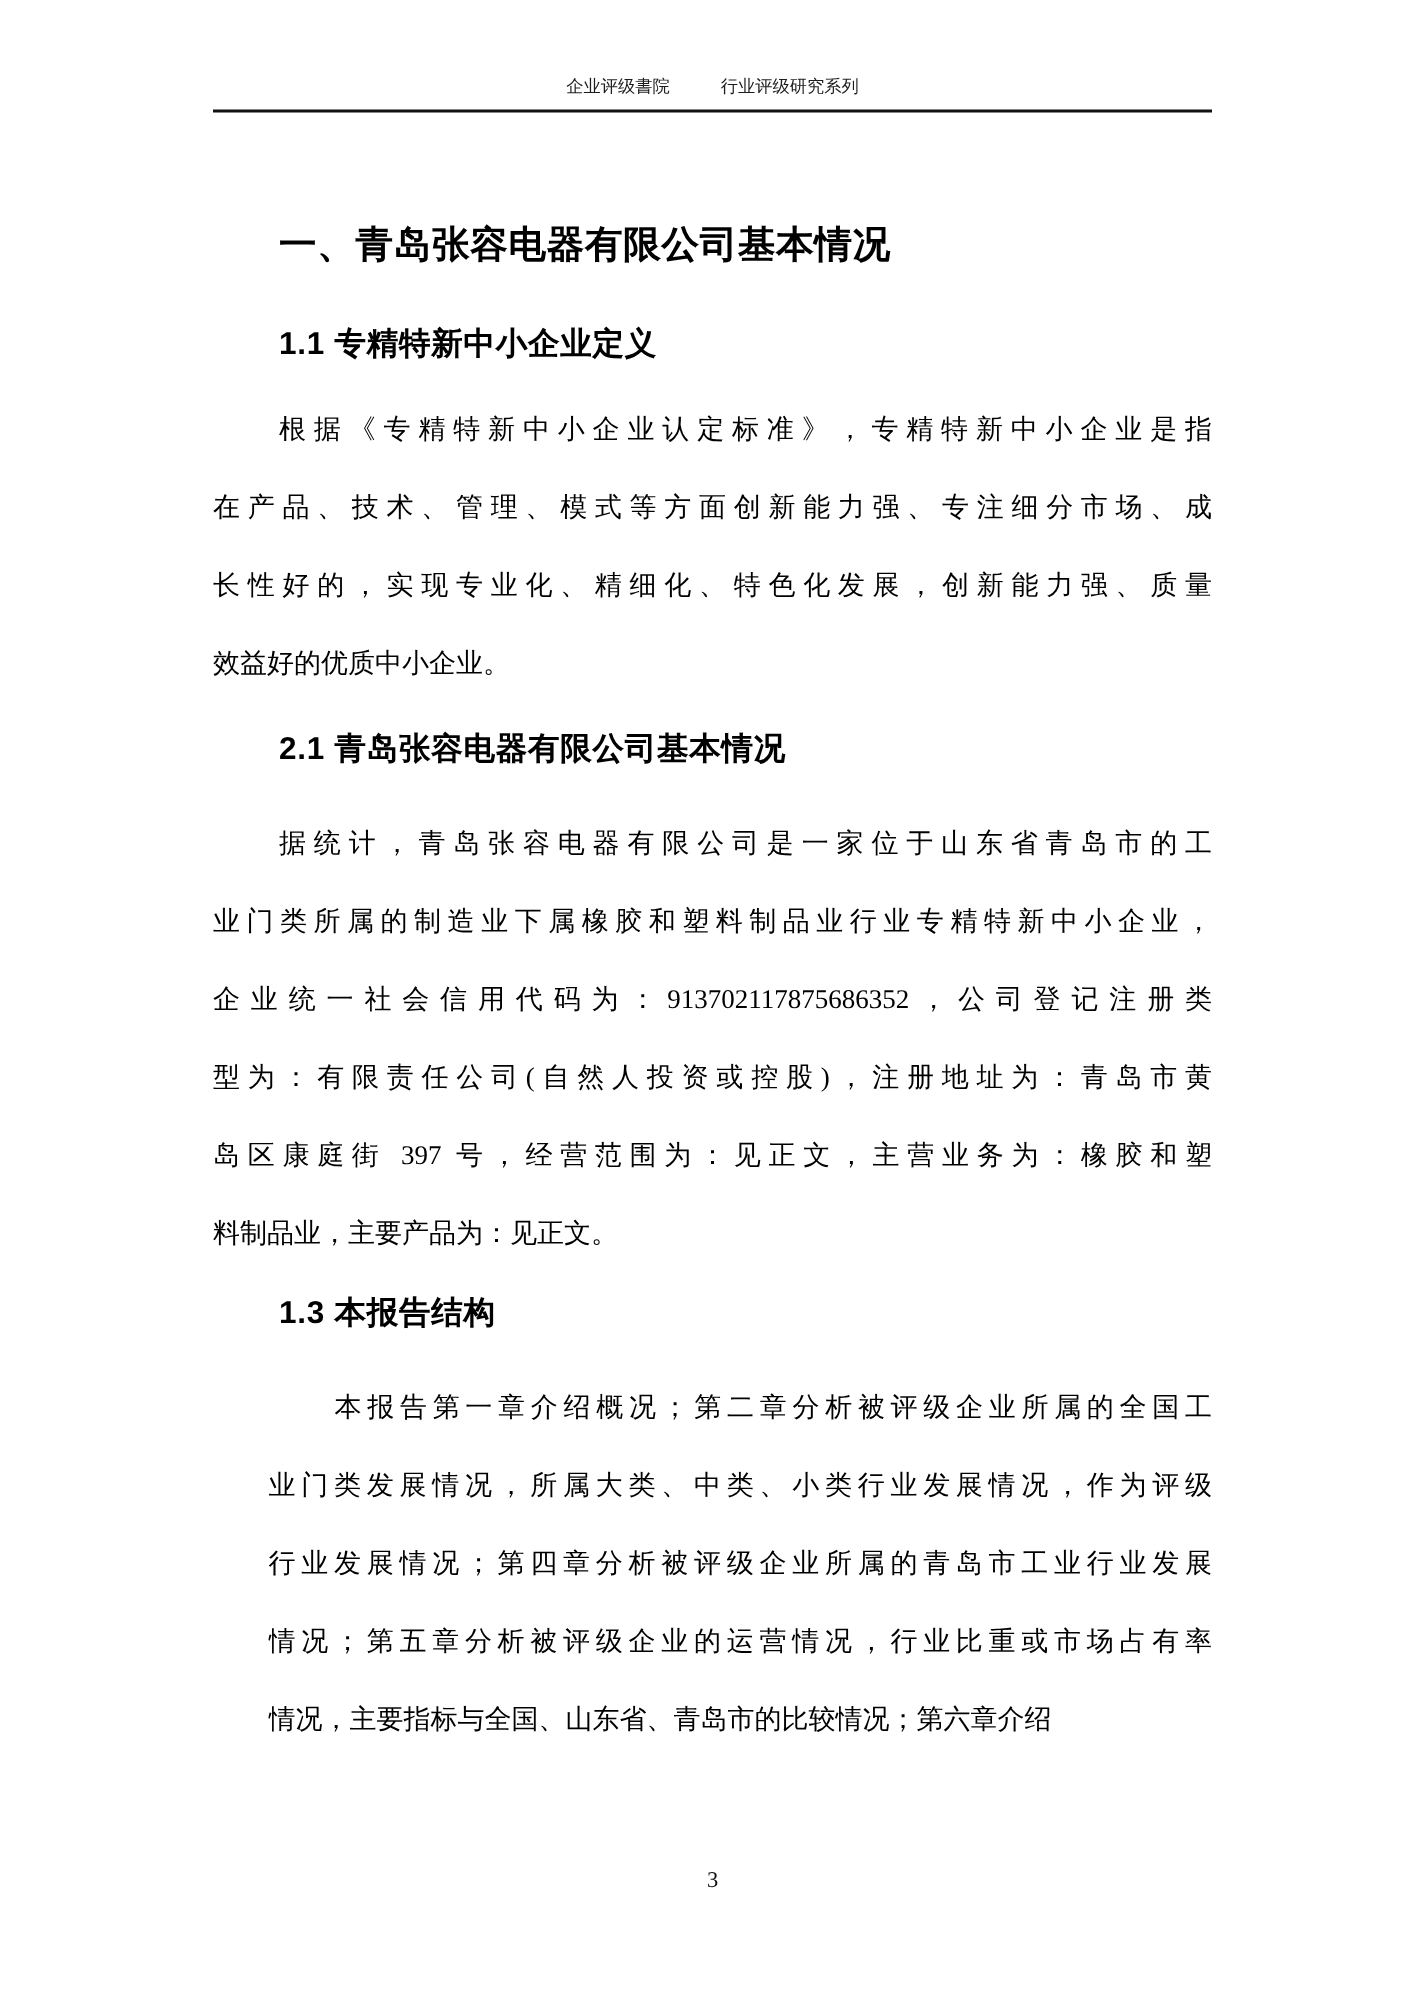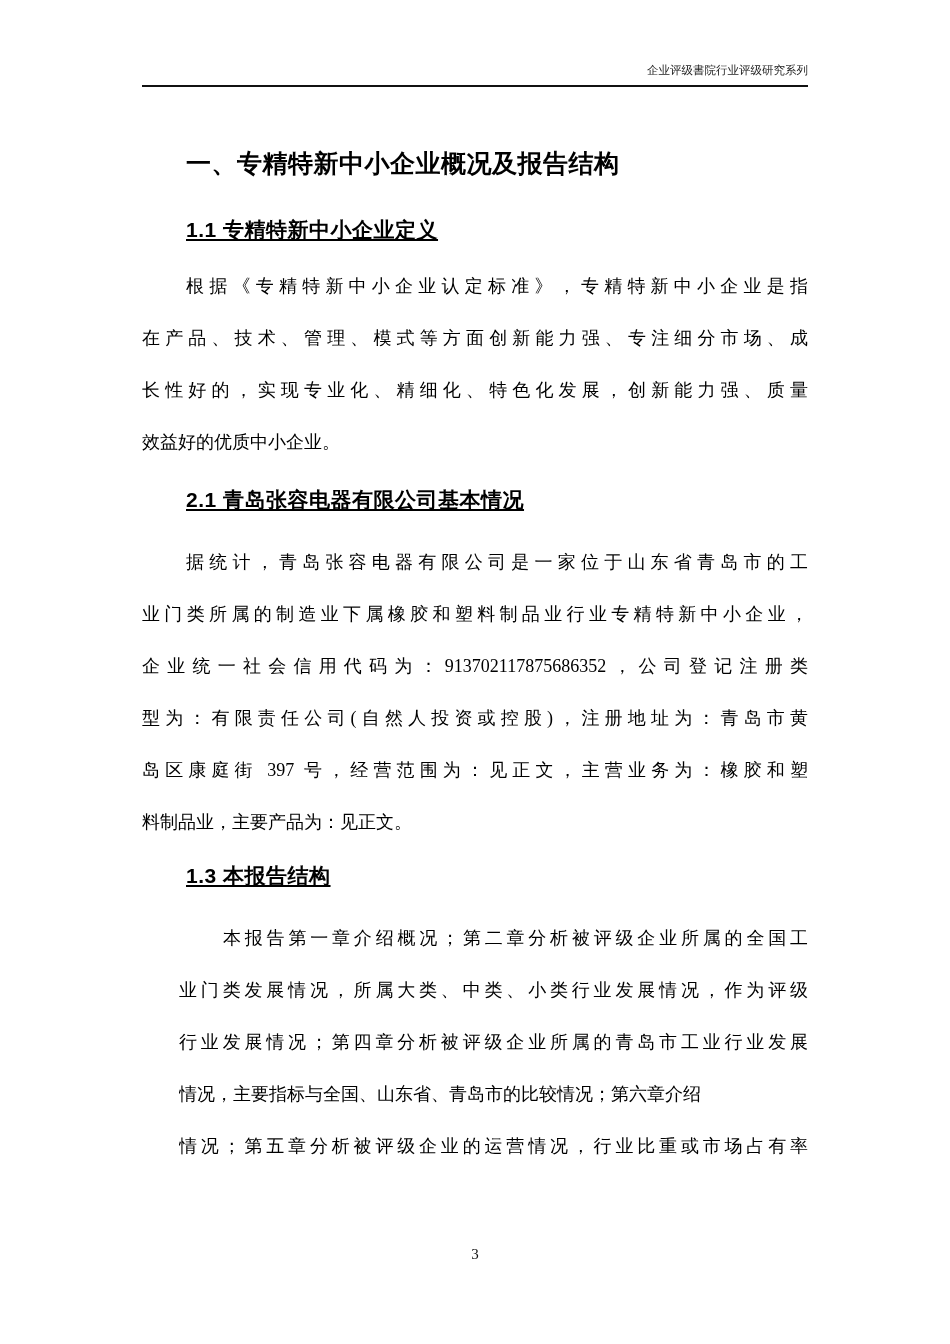--- a/index.html
+++ b/index.html
@@ -13,32 +13,33 @@
     height: 1344px;
     margin: 0 auto;
     background: #ffffff;
     color: #000000;
     overflow: hidden;
     font-family: "Liberation Serif", "DejaVu Serif", serif;
   }
   
   .page-header {
     position: absolute;
-    top: 62px;
+    top: 50px;
     left: 142px;
     width: 666px;
     display: flex;
-    justify-content: flex-end;
+    justify-content: center;
     align-items: flex-end;
     font-family: "Liberation Sans", "DejaVu Sans", sans-serif;
     font-size: 11.5px;
     line-height: 16px;
     color: #1c1c1c;
     padding-bottom: 7px;
     border-bottom: 2.5px solid #111111;
+    gap: 34px;
   }
   
   .content {
     position: absolute;
     top: 0;
     left: 142px;
     width: 666px;
     padding-top: 148px;
   }
   .chapter-title {
@@ -51,21 +52,20 @@
     white-space: nowrap;
   }
   .section-heading {
     margin: 0 0 0 44px;
     font-family: "Liberation Sans", "DejaVu Sans", sans-serif;
     font-weight: 700;
     font-size: 21px;
     line-height: 28px;
     letter-spacing: 0.5px;
     white-space: nowrap;
-    text-decoration: underline;
   }
   .s1 .section-heading { margin-top: 38px; }
   .s2 .section-heading { margin-top: 18px; }
   .s3 .section-heading { margin-top: 14px; }
   .para { margin: 0; }
   .s1 .para { margin-top: 16px; }
   .s2 .para { margin-top: 22px; }
   .s3 .para { margin-top: 22px; margin-left: 37px; }
   .line {
     height: 52px;
@@ -94,21 +94,21 @@
 
 <div class="page">
 
   <div class="page-header">
     <span>企业评级書院</span>
     <span>行业评级研究系列</span>
   </div>
 
   <div class="content">
 
-    <h1 class="chapter-title">一、专精特新中小企业概况及报告结构</h1>
+    <h1 class="chapter-title">一、青岛张容电器有限公司基本情况</h1>
 
     <section class="s1">
       <h2 class="section-heading">1.1 专精特新中小企业定义</h2>
       <div class="para">
         <div class="line first">根据《专精特新中小企业认定标准》，专精特新中小企业是指</div>
         <div class="line">在产品、技术、管理、模式等方面创新能力强、专注细分市场、成</div>
         <div class="line">长性好的，实现专业化、精细化、特色化发展，创新能力强、质量</div>
         <div class="line last">效益好的优质中小企业。</div>
       </div>
     </section>
@@ -124,22 +124,22 @@
         <div class="line last">料制品业，主要产品为：见正文。</div>
       </div>
     </section>
 
     <section class="s3">
       <h2 class="section-heading">1.3 本报告结构</h2>
       <div class="para">
         <div class="line first">本报告第一章介绍概况；第二章分析被评级企业所属的全国工</div>
         <div class="line">业门类发展情况，所属大类、中类、小类行业发展情况，作为评级</div>
         <div class="line">行业发展情况；第四章分析被评级企业所属的青岛市工业行业发展</div>
+        <div class="line">情况；第五章分析被评级企业的运营情况，行业比重或市场占有率</div>
         <div class="line last">情况，主要指标与全国、山东省、青岛市的比较情况；第六章介绍</div>
-        <div class="line">情况；第五章分析被评级企业的运营情况，行业比重或市场占有率</div>
       </div>
     </section>
 
   </div>
 
   <div class="page-footer">
     <span>3</span>
   </div>
 
 </div>

